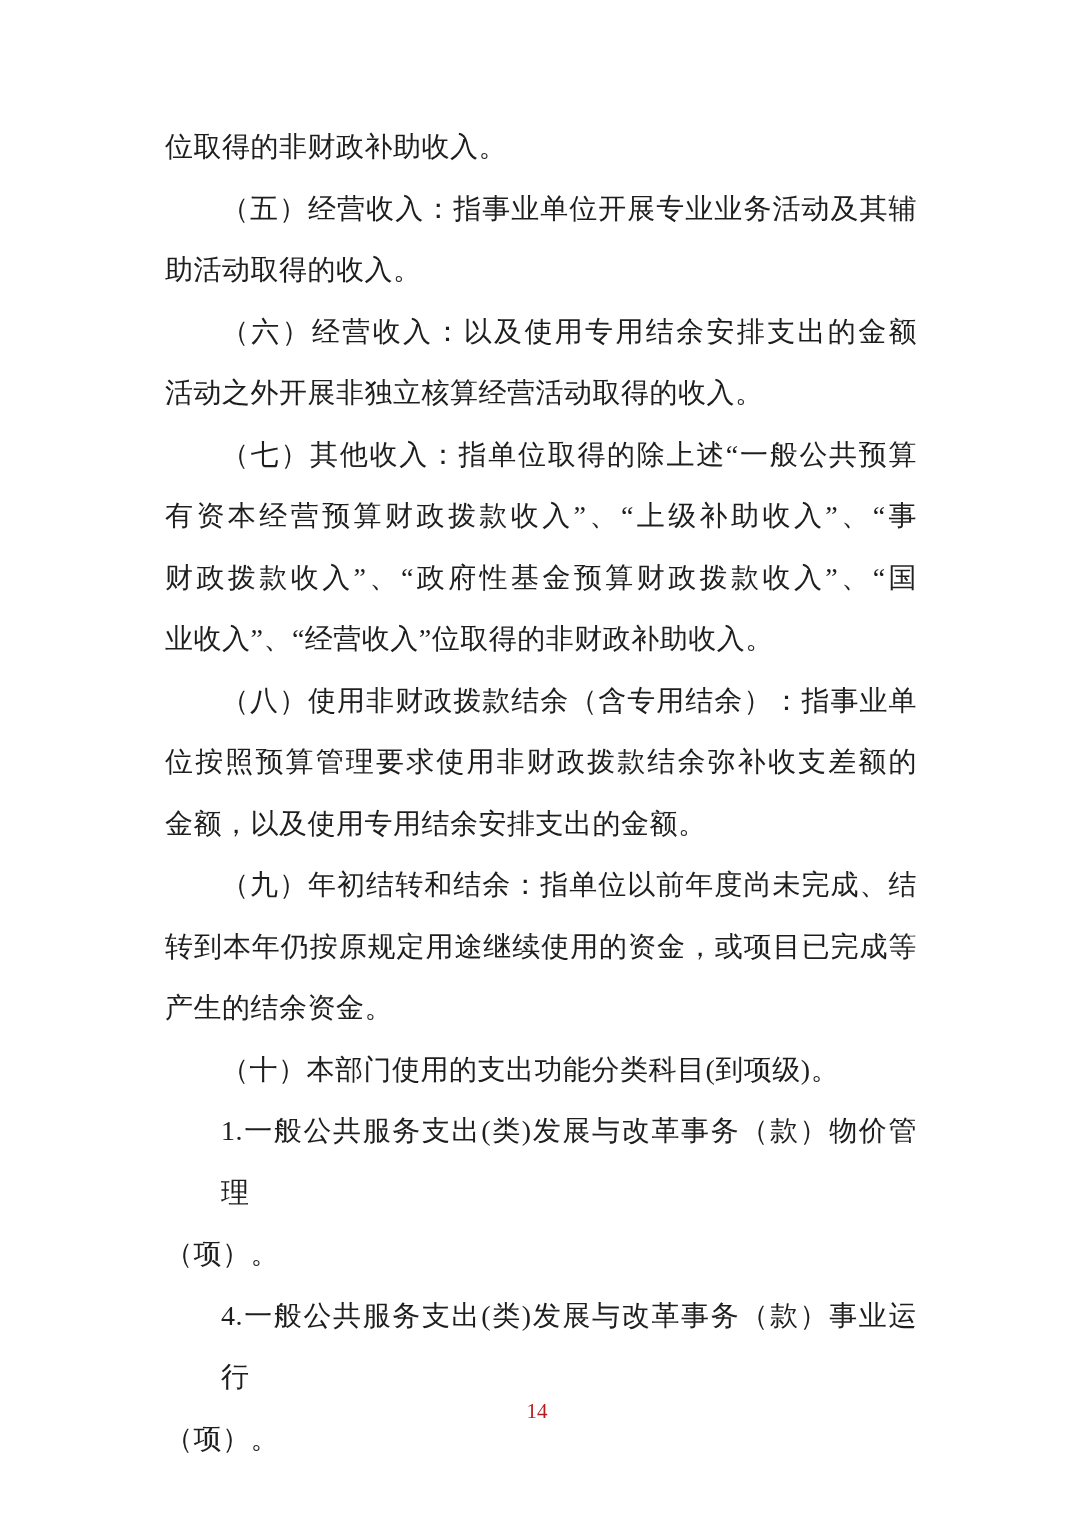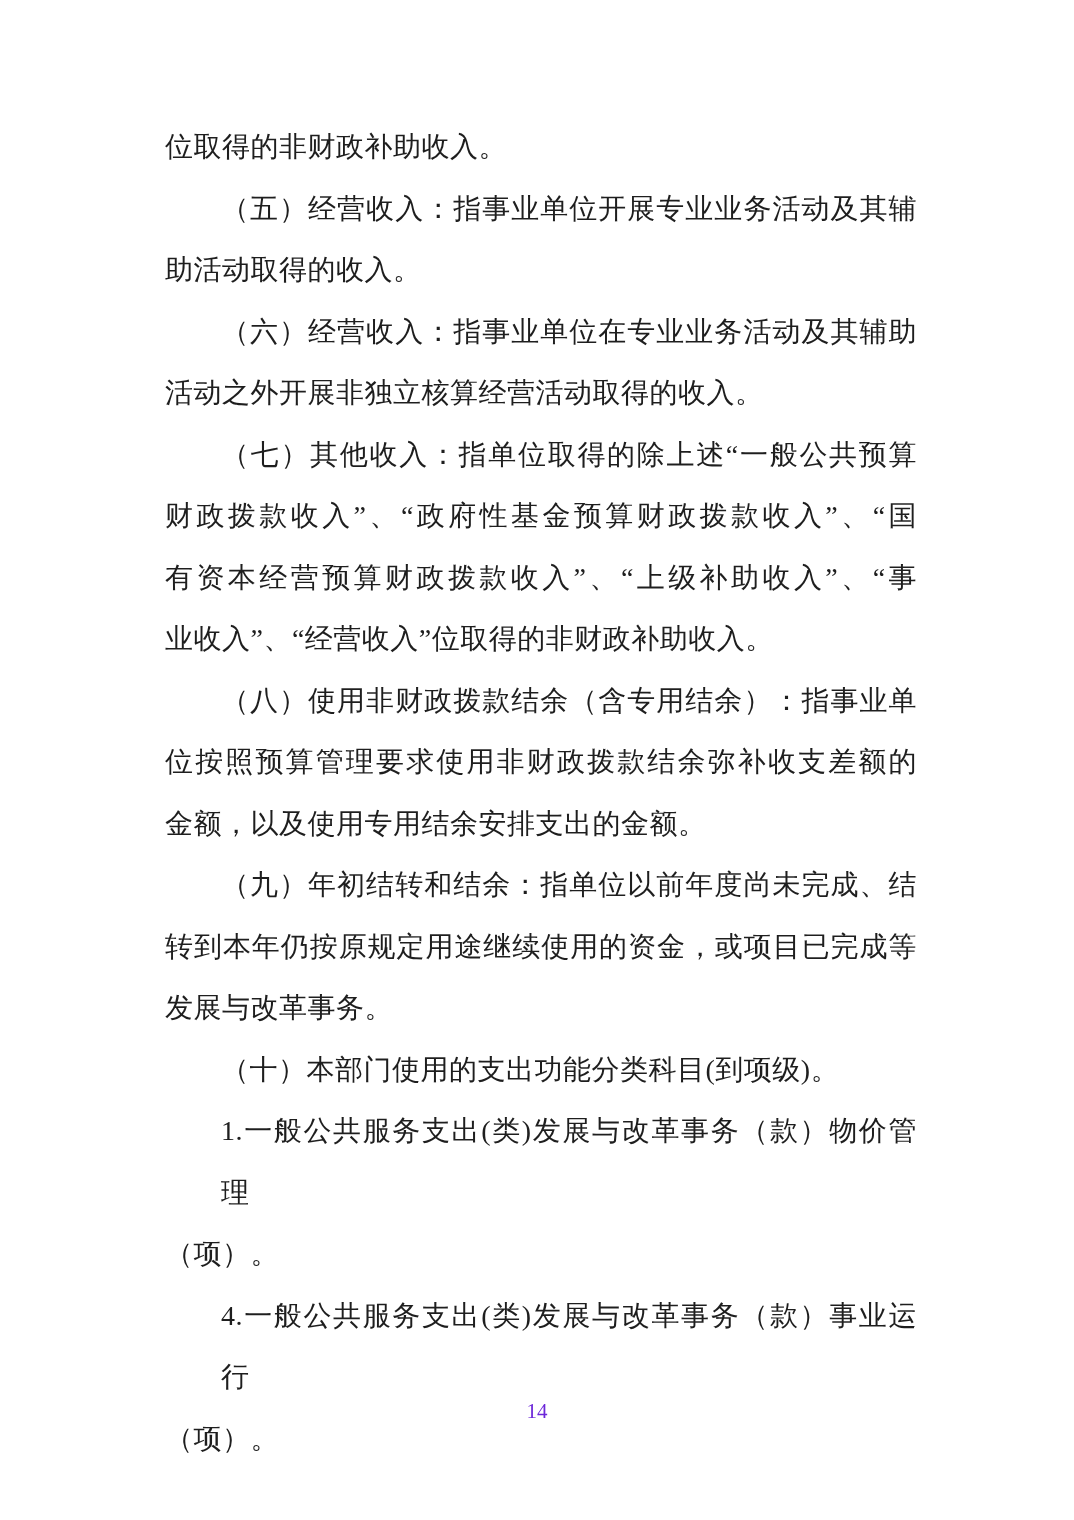--- a/index.html
+++ b/index.html
@@ -44,45 +44,45 @@
   }
   .line.indent {
     padding-left: 56px;
   }
   .page-number {
     position: absolute;
     left: 0;
     top: 1398px;
     width: 1074px;
     text-align: center;
-    color: #6d28d9;
+    color: #b91c1c;
     font-size: 21px;
     line-height: 26px;
   }
 </style>
 </head>
 <body>
 
 <div class="page">
   <div class="text-block">
       <div class="line">位取得的非财政补助收入。</div>
       <div class="line indent justify">（五）经营收入：指事业单位开展专业业务活动及其辅</div>
       <div class="line">助活动取得的收入。</div>
-      <div class="line indent justify">（六）经营收入：指事业单位在专业业务活动及其辅助</div>
+      <div class="line indent justify">（六）经营收入：以及使用专用结余安排支出的金额</div>
       <div class="line">活动之外开展非独立核算经营活动取得的收入。</div>
       <div class="line indent justify">（七）其他收入：指单位取得的除上述“一般公共预算</div>
+      <div class="line justify">有资本经营预算财政拨款收入”、“上级补助收入”、“事</div>
       <div class="line justify">财政拨款收入”、“政府性基金预算财政拨款收入”、“国</div>
-      <div class="line justify">有资本经营预算财政拨款收入”、“上级补助收入”、“事</div>
       <div class="line">业收入”、“经营收入”位取得的非财政补助收入。</div>
       <div class="line indent justify">（八）使用非财政拨款结余（含专用结余）：指事业单</div>
       <div class="line justify">位按照预算管理要求使用非财政拨款结余弥补收支差额的</div>
       <div class="line">金额，以及使用专用结余安排支出的金额。</div>
       <div class="line indent justify">（九）年初结转和结余：指单位以前年度尚未完成、结</div>
       <div class="line justify">转到本年仍按原规定用途继续使用的资金，或项目已完成等</div>
-      <div class="line">发展与改革事务。</div>
+      <div class="line">产生的结余资金。</div>
       <div class="line indent">（十）本部门使用的支出功能分类科目(到项级)。</div>
       <div class="line indent justify">1.一般公共服务支出(类)发展与改革事务（款）物价管理</div>
       <div class="line">（项）。</div>
       <div class="line indent justify">4.一般公共服务支出(类)发展与改革事务（款）事业运行</div>
       <div class="line">（项）。</div>
     </div>
   <div class="page-number">14</div>
 </div>
 
 </body></html>

